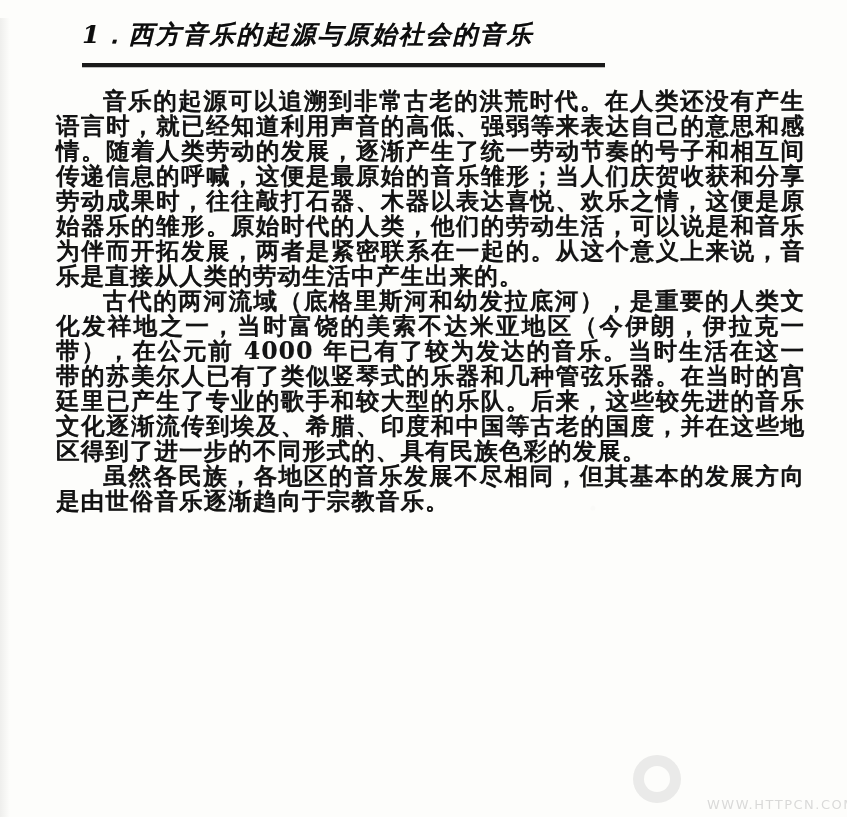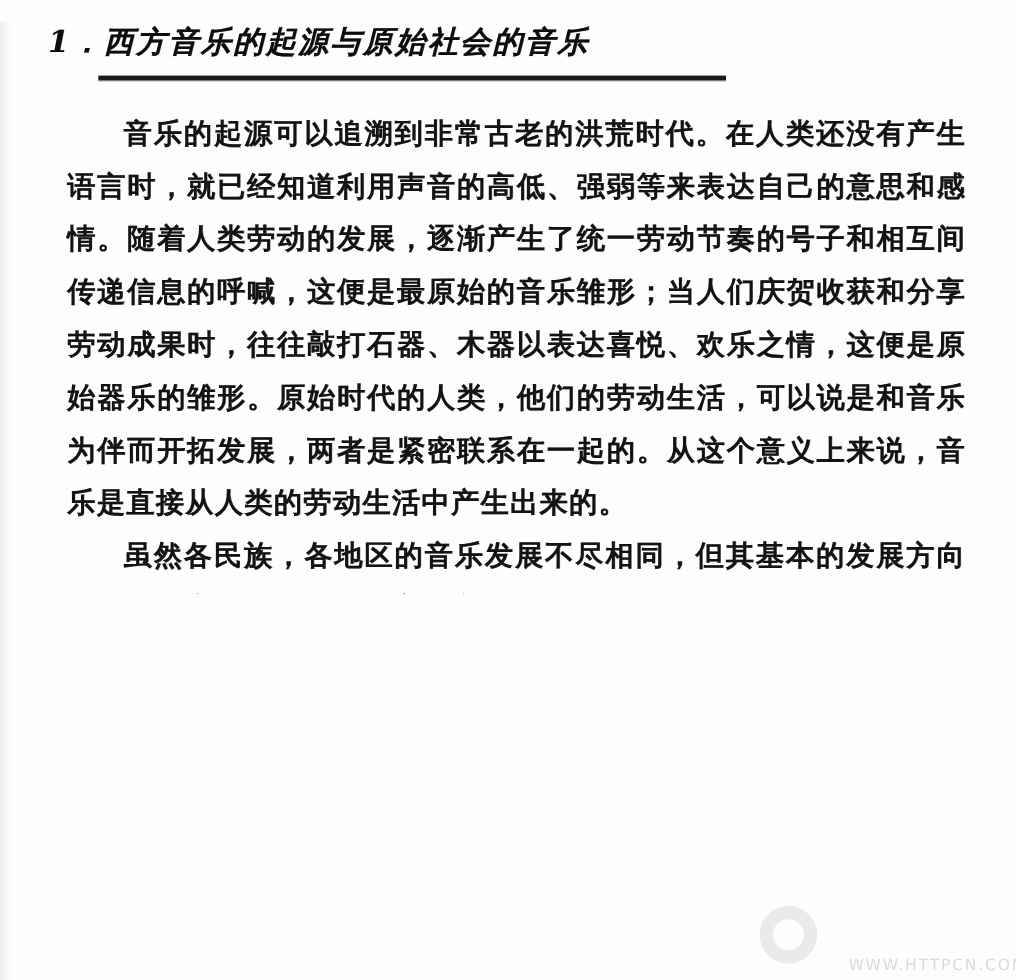--- a/index.html
+++ b/index.html
@@ -21,21 +21,21 @@
     height: 817px;
     box-sizing: border-box;
     padding: 0;
     background:
       radial-gradient(circle at 20% 30%, rgba(0,0,0,0.012) 0 2px, transparent 3px),
       radial-gradient(circle at 70% 60%, rgba(0,0,0,0.012) 0 2px, transparent 3px),
       #fdfdfb;
   }
   .heading-wrap {
     margin: 18px 0 0 0;
-    padding: 0 60px 0 40px;
+    padding: 0 60px 0 82px;
   }
   .heading {
     font-family: "DejaVu Serif", "Liberation Serif", serif;
     font-size: 25px;
     font-weight: 700;
     font-style: italic;
     letter-spacing: 2px;
     color: #0d0d0d;
     white-space: nowrap;
     text-shadow: 0.4px 0 0 rgba(0,0,0,0.55);
@@ -47,21 +47,21 @@
     width: 523px;
     margin-left: 82px;
     box-shadow: 0 1px 0 rgba(0,0,0,0.25);
   }
   .body-text {
     margin: 22px 0 0 0;
     padding: 0 42px 0 56px;
   }
   .para {
     font-size: 23.5px;
-    line-height: 44px;
+    line-height: 25px;
     text-align: justify;
     text-justify: inter-character;
     text-indent: 2em;
     letter-spacing: 1.1px;
     color: #131313;
     margin: 0;
     font-weight: 600;
     text-shadow: 0.35px 0 0 rgba(0,0,0,0.45);
   }
   .para + .para {
@@ -139,20 +139,21 @@
   <div class="edge-shadow"></div>
 
   <div class="heading-wrap">
     <div class="heading">1．西方音乐的起源与原始社会的音乐</div>
   </div>
 
   <div class="rule"></div>
 
   <div class="body-text">
     <p class="para">音乐的起源可以追溯到非常古老的洪荒时代。在人类还没有产生语言时，就已经知道利用声音的高低、强弱等来表达自己的意思和感情。随着人类劳动的发展，逐渐产生了统一劳动节奏的号子和相互间传递信息的呼喊，这便是最原始的音乐雏形；当人们庆贺收获和分享劳动成果时，往往敲打石器、木器以表达喜悦、欢乐之情，这便是原始器乐的雏形。原始时代的人类，他们的劳动生活，可以说是和音乐为伴而开拓发展，两者是紧密联系在一起的。从这个意义上来说，音乐是直接从人类的劳动生活中产生出来的。</p>
+    <p class="para">古代的两河流域（底格里斯河和幼发拉底河），是重要的人类文化发祥地之一，当时富饶的美索不达米亚地区（今伊朗，伊拉克一带），在公元前 4000 年已有了较为发达的音乐。当时生活在这一带的苏美尔人已有了类似竖琴式的乐器和几种管弦乐器。在当时的宫廷里已产生了专业的歌手和较大型的乐队。后来，这些较先进的音乐文化逐渐流传到埃及、希腊、印度和中国等古老的国度，并在这些地区得到了进一步的不同形式的、具有民族色彩的发展。</p>
     <div class="clip-last">
       <p class="para">虽然各民族，各地区的音乐发展不尽相同，但其基本的发展方向是由世俗音乐逐渐趋向于宗教音乐。</p>
     </div>
   </div>
 
   <div class="watermark">
     <div class="wm-circle"></div>
     <div class="wm-url">WWW.HTTPCN.COM</div>
   </div>
 

